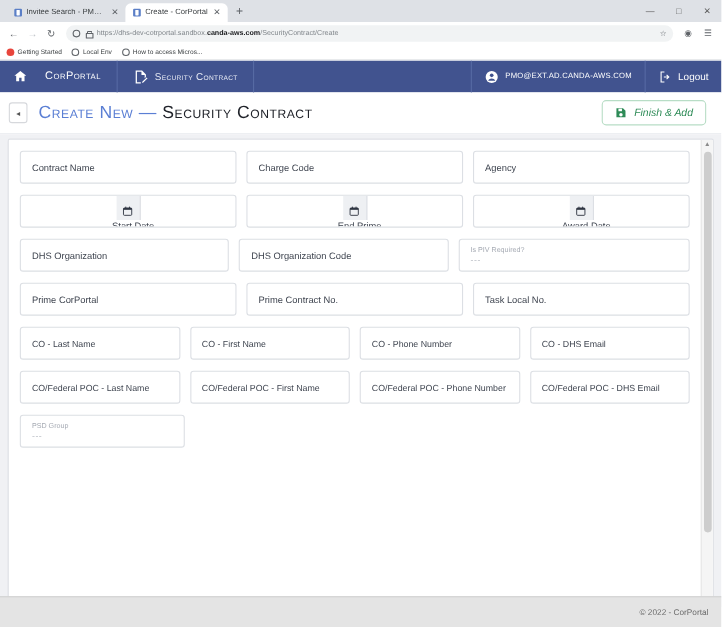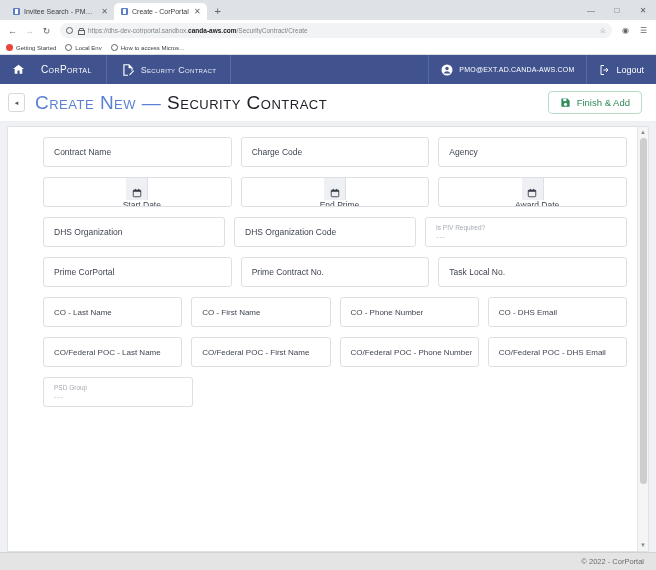--- a/index.html
+++ b/index.html
@@ -120,42 +120,42 @@
   .titlebar {
     height: 38px; display: flex; align-items: center; padding: 0 14px 0 8px;
     background: #fff; border-bottom: 1px solid #eceef1;
   }
   .backbtn {
     width: 17px; height: 19px; border: 1px solid #d6d8dc; border-radius: 3px;
     background: #fff; display: flex; align-items: center; justify-content: center;
     font-size: 7px; color: #555; margin-right: 10px;
   }
   .pagetitle {
-    font-size: 19px; font-variant: small-caps; letter-spacing: .5px;
+    font-size: 16px; font-variant: small-caps; letter-spacing: .5px;
     color: #20232a; white-space: nowrap;
   }
   .pagetitle .accent { color: #5b7fd4; }
   .title-spacer { flex: 1 1 auto; }
   .finishbtn {
     display: flex; align-items: center; gap: 6px; height: 23px; padding: 0 11px;
     border: 1px solid #b8ddc6; border-radius: 4px; background: #fff;
-    color: #2e8b57; font-size: 9.5px;
+    color: #2e8b57; font-size: 9.5px; font-style: italic;
   }
   .finish-ic { width: 11px; height: 11px; flex: 0 0 11px; }
 
   .cardwrap {
     position: absolute; left: 0; right: 0; top: 67px; bottom: 18px;
     background: #f0f1f4; padding: 4px 7px 0 7px; overflow: hidden;
   }
   .card {
     background: #fff; border: 1px solid #dfe1e6; border-radius: 2px;
     height: 100%; position: relative; overflow: hidden;
     box-shadow: 0 1px 0 rgba(0,0,0,.04);
   }
-  .cardscroll { position: absolute; inset: 0 11px 0 0; overflow: hidden; padding: 10px 0 0 0; margin-left: 25px; }
+  .cardscroll { position: absolute; inset: 0 11px 0 0; overflow: hidden; padding: 10px 0 0 0; }
 
   .scrollbar {
     position: absolute; right: 0; top: 0; bottom: 0; width: 11px;
     background: #f5f5f5; border-left: 1px solid #e6e6e6;
     display: flex; flex-direction: column; align-items: center;
   }
   .sb-arrow { font-size: 6px; color: #8a8a8a; line-height: 11px; height: 11px; }
   .sb-track { flex: 1 1 auto; width: 100%; position: relative; }
   .sb-thumb {
     position: absolute; left: 2px; width: 7px; top: 0; height: 86%;
@@ -184,21 +184,21 @@
     padding: 0 10px; gap: 0;
   }
   .field.select .floatlbl { font-size: 6.5px; color: #a5aab3; line-height: 9px; }
   .field.select .selval { font-size: 8px; color: #b9bdc4; line-height: 9px; letter-spacing: .5px; }
 
   .row.quad .field .lbl { font-size: 8px; }
   .row.psd { }
   .row.psd .field { flex: 0 0 150px; }
 
   .footer {
-    height: 18px; background: #e4e4e4; border-top: 1px solid #d2d2d2;
+    height: 28px; background: #e4e4e4; border-top: 1px solid #d2d2d2;
     display: flex; align-items: center; justify-content: flex-end;
     padding-right: 12px; font-size: 7.5px; color: #6b6b6b;
     position: absolute; left: 0; right: 0; bottom: 0;
   }
 </style>
 </head>
 <body>
 
 <div class="browser">
 

